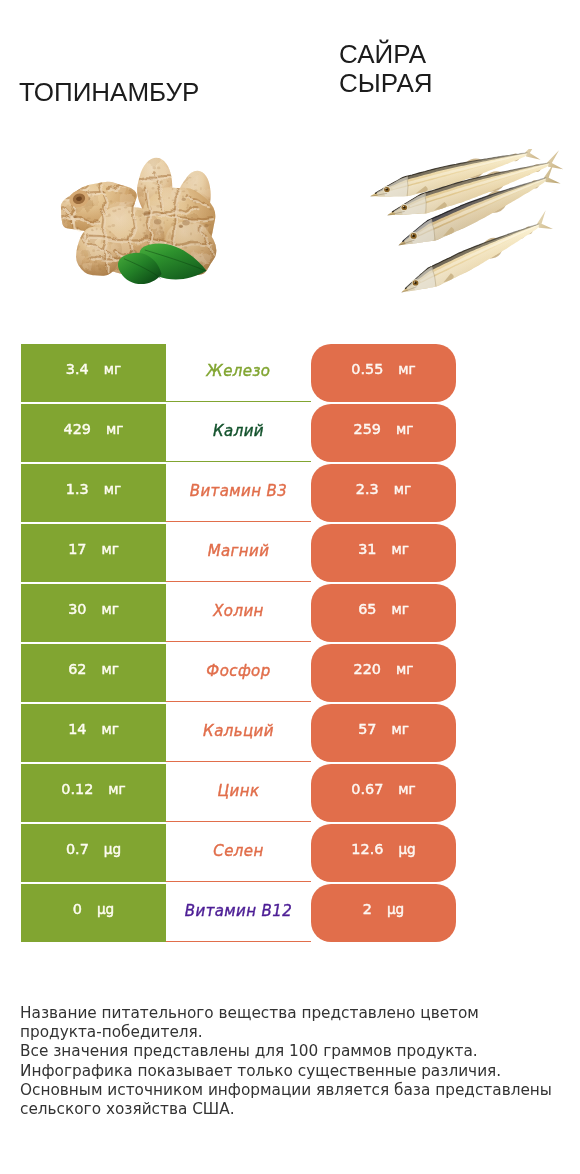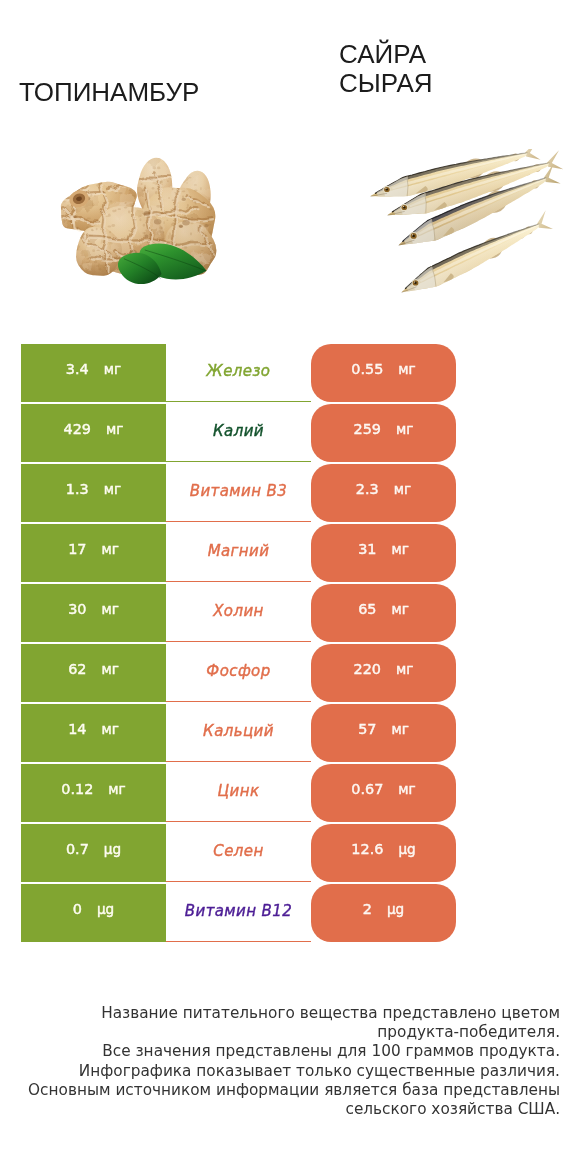--- a/index.html
+++ b/index.html
@@ -32,21 +32,21 @@
   .row .cell{padding-bottom:7px;}
   .row .cell.cm{padding-bottom:3px;font-style:italic;}
   .cl{background:#81a531;color:#fdfcf0;}
   .cr{background:#e16e4b;color:#fdf7f2;border-radius:20px;}
   .cm{background:#fff;font-family:"DejaVu Sans",sans-serif;font-weight:400;font-size:15px;letter-spacing:0.4px;}
   .num{font-family:"DejaVu Sans",sans-serif;font-size:14.4px;font-weight:400;
         letter-spacing:0px;-webkit-text-stroke:0.45px currentColor;}
   .unit{font-family:"DejaVu Sans",sans-serif;font-size:13.6px;font-weight:400;margin-left:15px;
         letter-spacing:0px;-webkit-text-stroke:0.45px currentColor;}
 
-  .foot{position:absolute;left:20px;top:1004px;width:540px;text-align:right;
+  .foot{position:absolute;left:20px;top:1004px;width:540px;text-align:left;
         font-family:"DejaVu Sans",sans-serif;
         font-size:15.3px;line-height:19.2px;color:#333333;}
 </style>
 </head>
 <body>
 
 <div class="page">
 
   <div class="title title-left">Топинамбур</div>
   <div class="title title-right">

